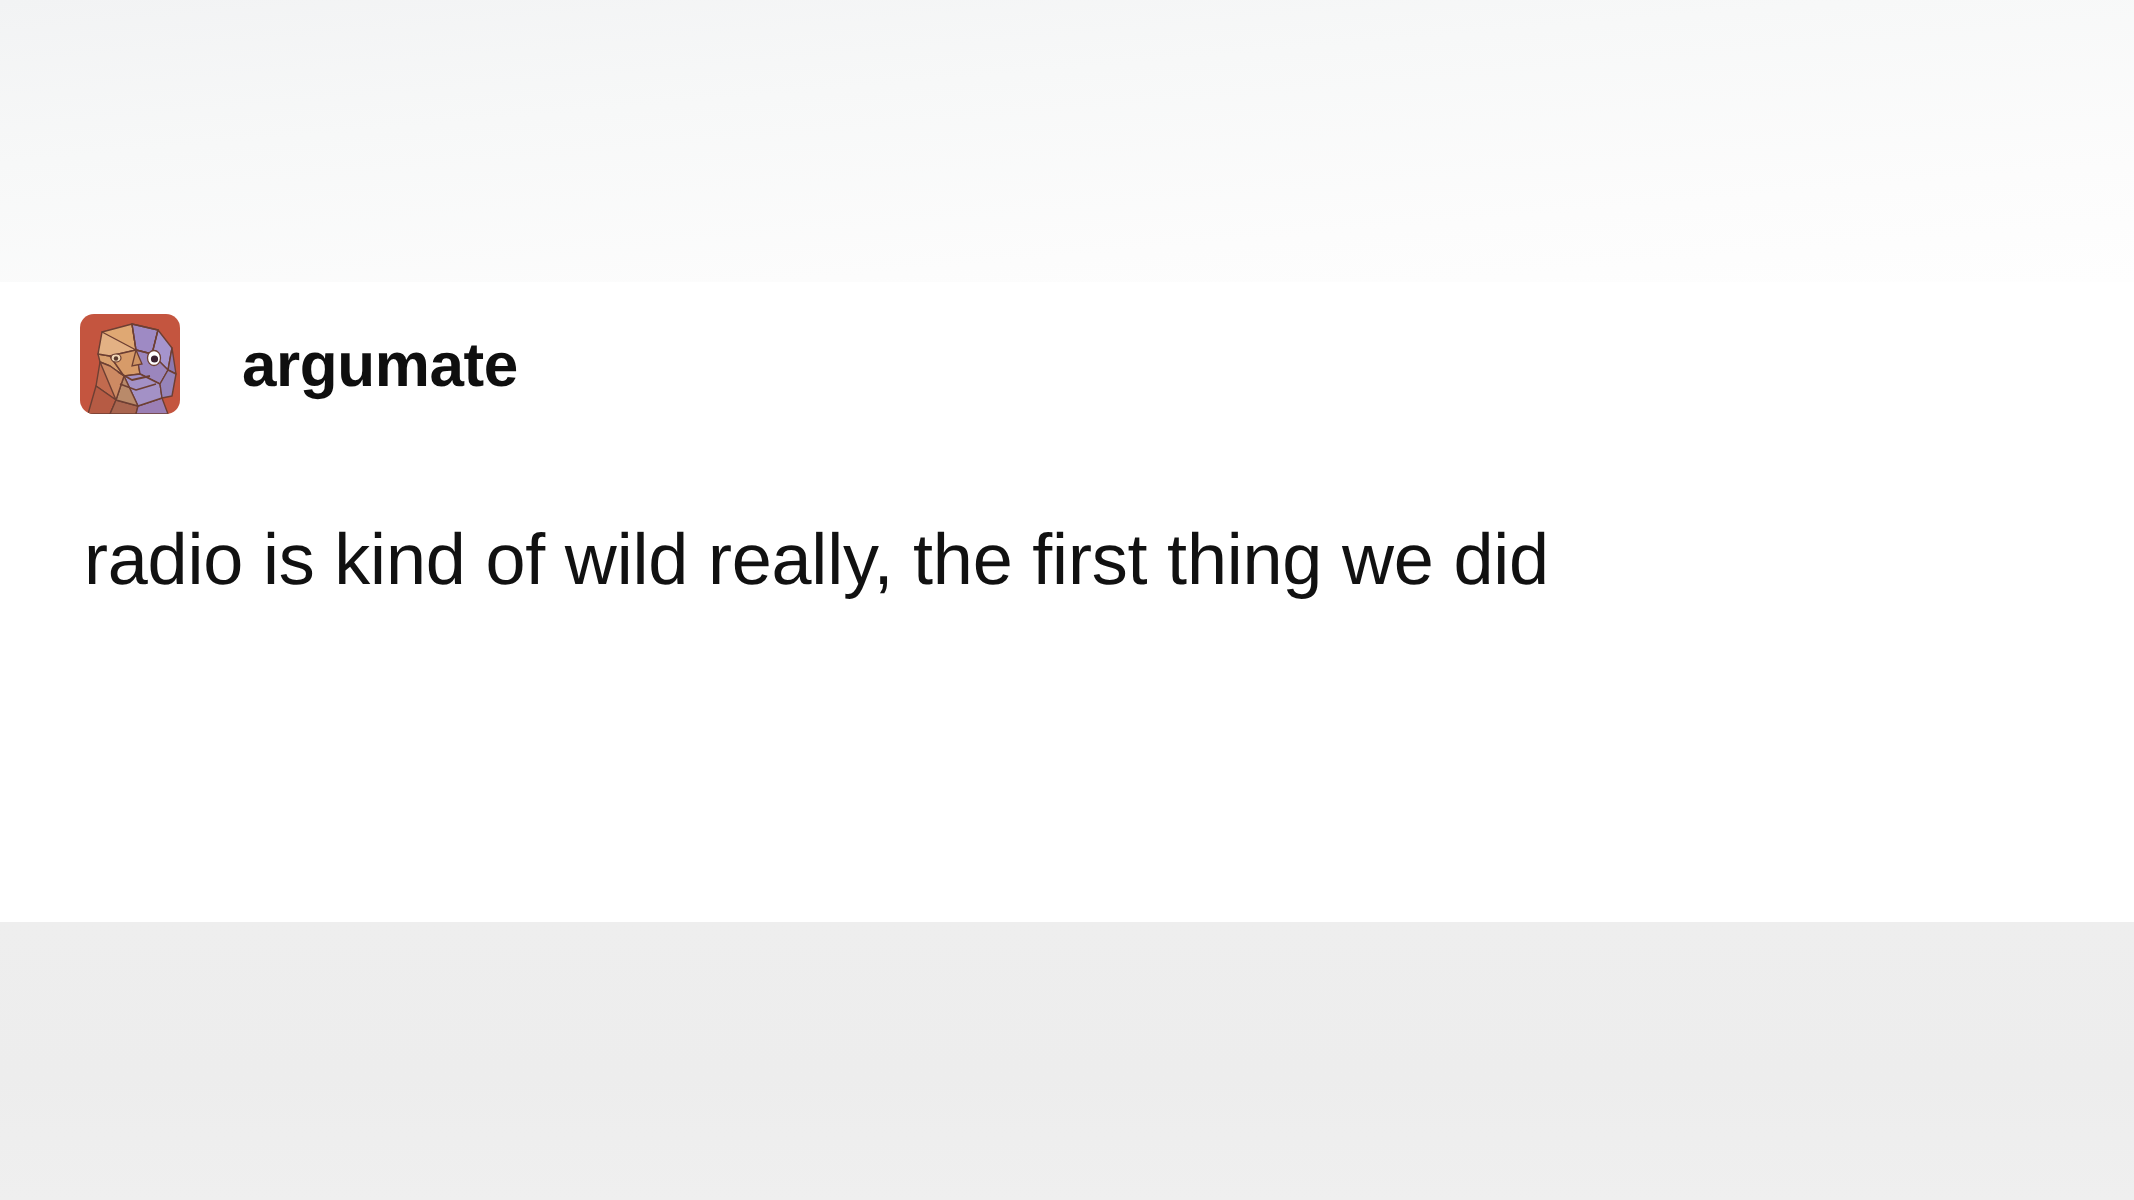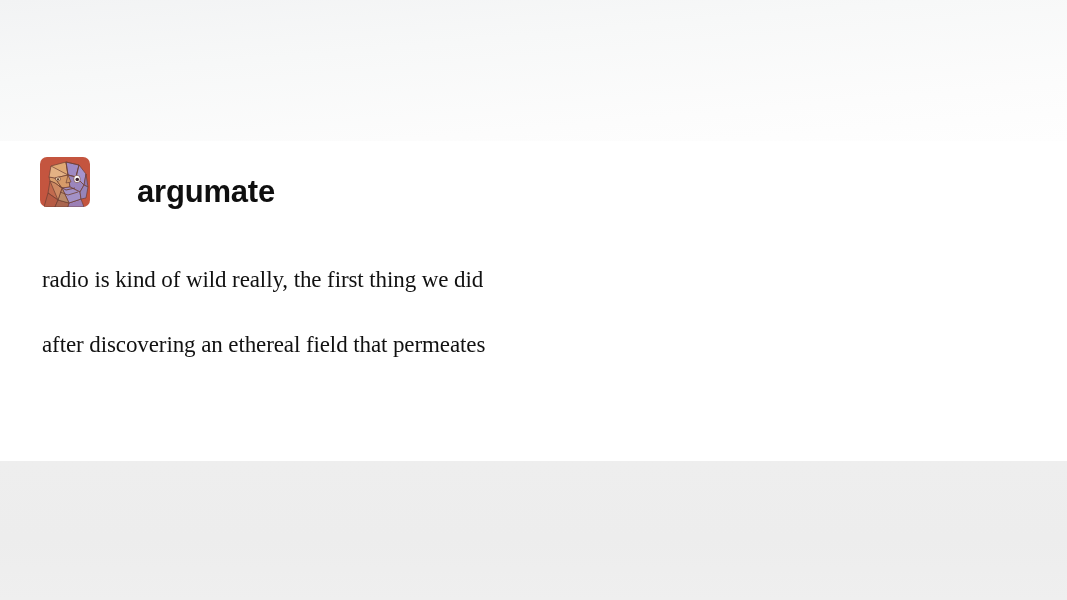--- a/index.html
+++ b/index.html
@@ -47,22 +47,21 @@
     width: 1067px;
     height: 320px;
     background: #ffffff;
   }
 
   .post-header {
     position: absolute;
     left: 40px;
     top: 16px;
     display: flex;
-    align-items: flex-end;
-    gap: 16px;
+    align-items: center;
   }
 
   .avatar {
     width: 50px;
     height: 50px;
     border-radius: 7px;
     overflow: hidden;
     display: block;
     flex: 0 0 auto;
   }
@@ -78,26 +77,25 @@
     white-space: nowrap;
   }
 
   .post-body {
     position: absolute;
     left: 42px;
     top: 106px;
     width: 990px;
   }
   .post-line {
-    font-size: 23px;
+    font-size: 36px;
     color: #111111;
     line-height: 65px;
     letter-spacing: -0.1px;
     white-space: nowrap;
-    font-family: Liberation Serif, serif;
   }
 </style>
 </head>
 <body>
 
 <div id="screen">
 
   <div class="bg-top"></div>
   <div class="bg-bottom"></div>
 
@@ -135,17 +133,16 @@
           <circle cx="36" cy="44.5" r="2.2" fill="#5a3a2e"></circle>
           <polygon points="56,36 62,50 52,52" fill="#cf9463" stroke="#6d3f33" stroke-width="1.3"></polygon>
         </svg>
       </span>
 
       <span class="username">argumate</span>
     </div>
 
     <div class="post-body">
       <div class="post-line">radio is kind of wild really, the first thing we did</div>
-      <div class="post-line">after discovering an ethereal field that permeates</div>
     </div>
 
   </div>
 </div>
 
 </body></html>

